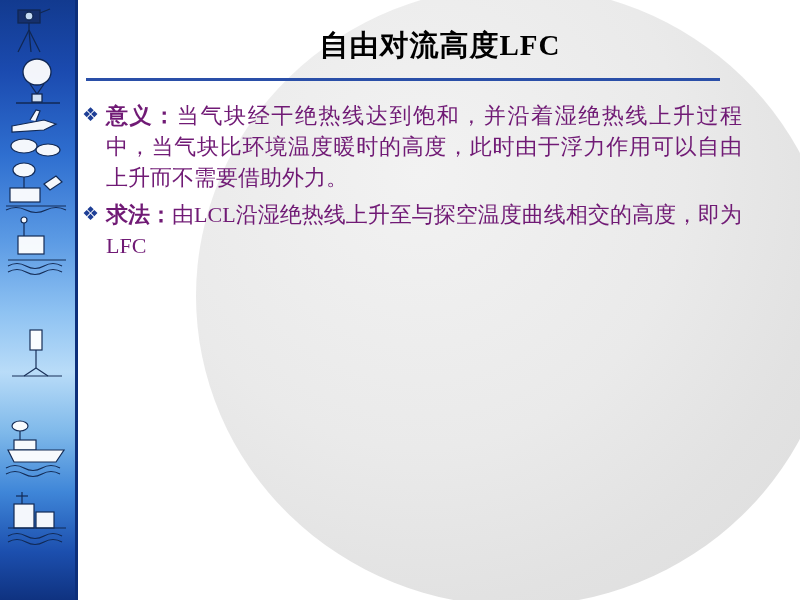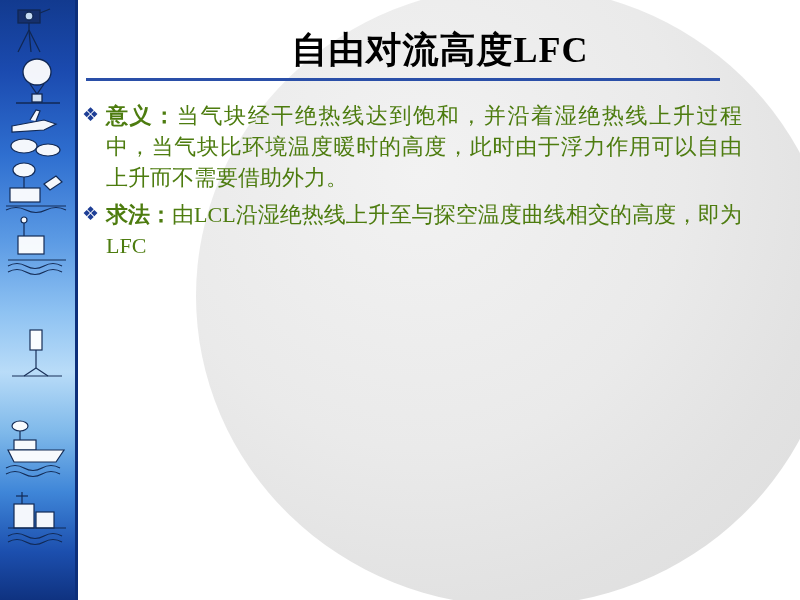--- a/index.html
+++ b/index.html
@@ -65,21 +65,21 @@
     border-radius: 50%;
     background: radial-gradient(ellipse at 35% 30%, #f2f2f2 0%, #eaeaea 45%, #e2e2e2 70%, #dcdcdc 100%);
   }
   
   #title {
     position: absolute;
     left: 90px;
     top: 26px;
     width: 700px;
     text-align: center;
-    font-size: 36px;
+    font-size: 29px;
     font-weight: bold;
     color: #000000;
     letter-spacing: 1px;
   }
   #title-rule {
     position: absolute;
     left: 86px;
     top: 78px;
     width: 634px;
     height: 3px;
@@ -102,21 +102,21 @@
     width: 24px;
     font-size: 19px;
     line-height: 30px;
     color: #1f3f96;
     text-align: left;
   }
   .bullet-text {
     flex: 1 1 auto;
     font-size: 22px;
     line-height: 31px;
-    color: #4d7c0f;
+    color: #701a75;
     text-align: justify;
   }
   .bullet-text b {
     font-weight: bold;
   }
 </style>
 </head>
 <body>
 
 <div id="slide">

